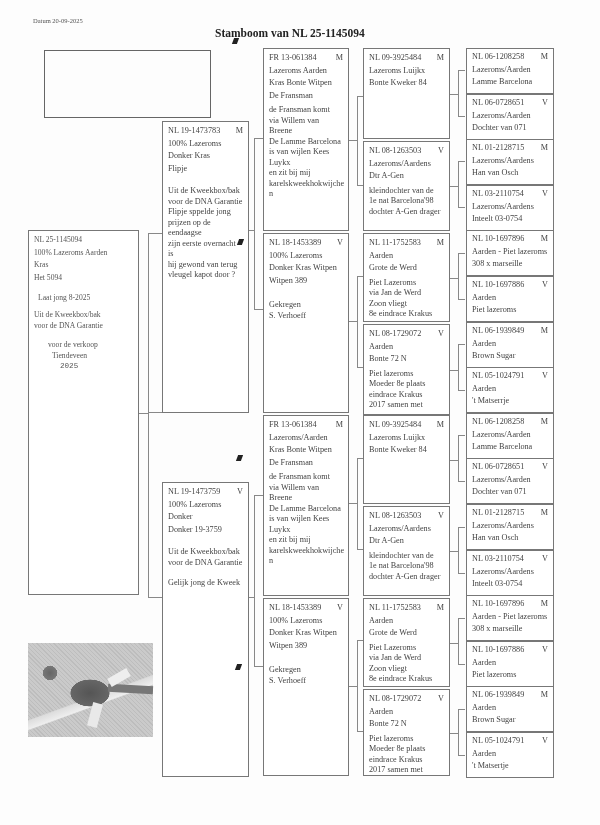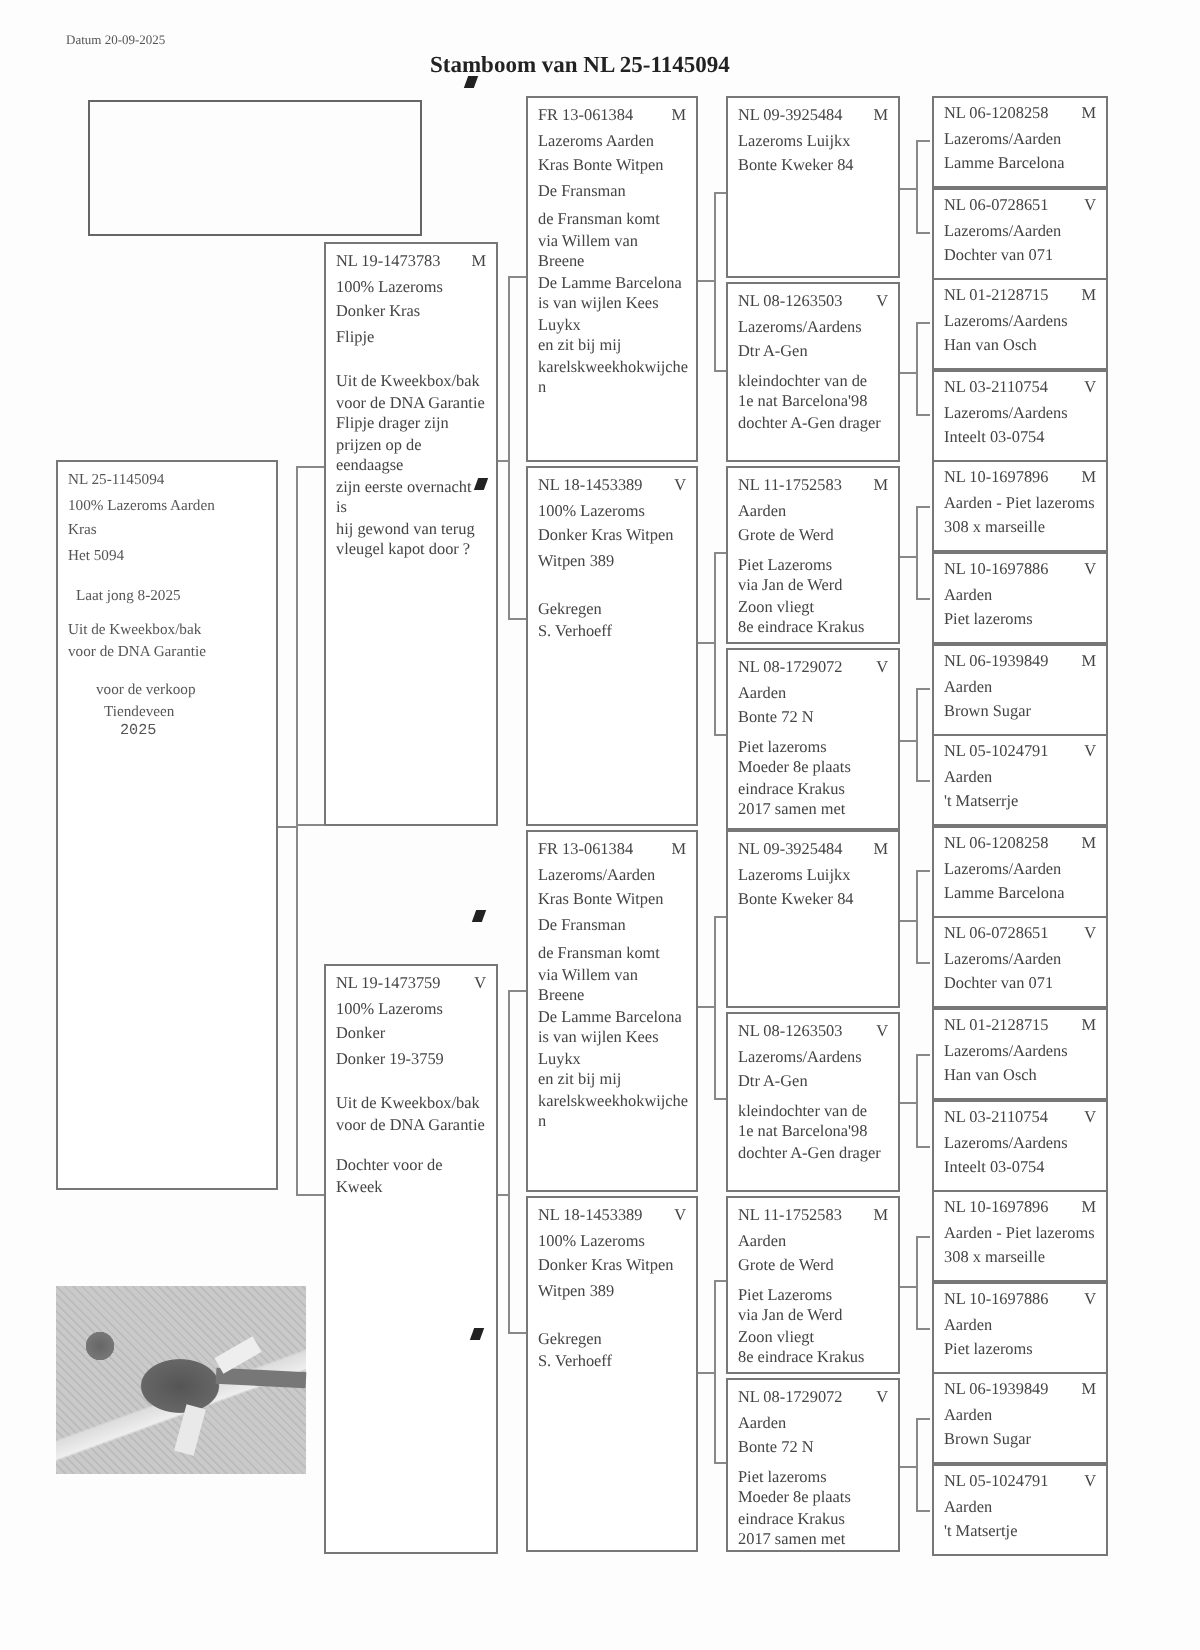--- a/index.html
+++ b/index.html
@@ -73,21 +73,21 @@
       <span>NL 19-1473783</span>
       <span>M</span>
     </div>
   <div>100% Lazeroms</div>
   <div>Donker Kras</div>
   <div>Flipje</div>
   <div class="gap"></div>
   <div class="note">
     <div>Uit de Kweekbox/bak</div>
     <div>voor de DNA Garantie</div>
-    <div>Flipje drager zijn</div>
+    <div>Flipje sppelde jong</div>
     <div>prijzen op de</div>
     <div>eendaagse</div>
     <div>zijn eerste overnacht is</div>
     <div>hij gewond van terug</div>
     <div>vleugel kapot door ?</div>
   </div>
 </div>
 <div class="mark" style="left:238px;top:239px;"></div>
 
 <div class="box" style="left:162px;top:482px;width:87px;height:295px;">
@@ -96,21 +96,21 @@
       <span>V</span>
     </div>
   <div>100% Lazeroms</div>
   <div>Donker</div>
   <div>Donker 19-3759</div>
   <div class="gap"></div>
   <div class="note">
     <div>Uit de Kweekbox/bak</div>
     <div>voor de DNA Garantie</div>
     <div style="height:10px"></div>
-    <div>Dochter voor de Kweek</div>
+    <div>Gelijk jong de Kweek</div>
   </div>
 </div>
 <div class="mark" style="left:237px;top:455px;"></div>
 <div class="mark" style="left:236px;top:664px;"></div>
 
 <div class="line" style="left:254px;top:138px;width:1px;height:172px;"></div>
 <div class="line" style="left:254px;top:138px;width:9px;height:1px;"></div>
 <div class="line" style="left:254px;top:309px;width:9px;height:1px;"></div>
 <div class="line" style="left:249px;top:230px;width:5px;height:1px;"></div>
 <div class="line" style="left:254px;top:495px;width:1px;height:172px;"></div>

